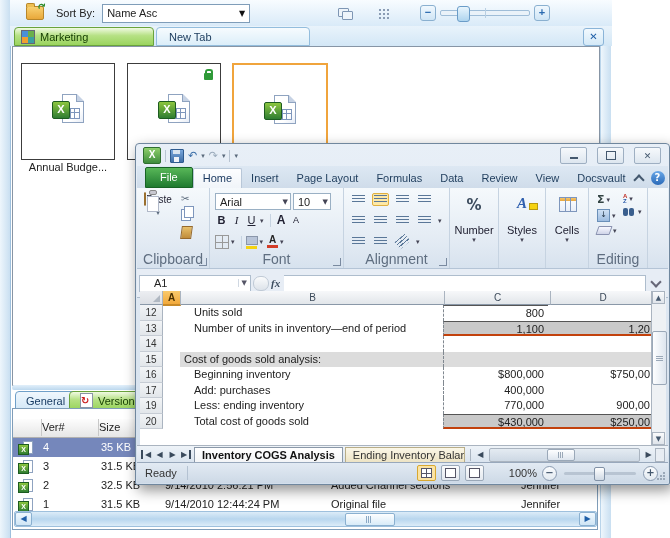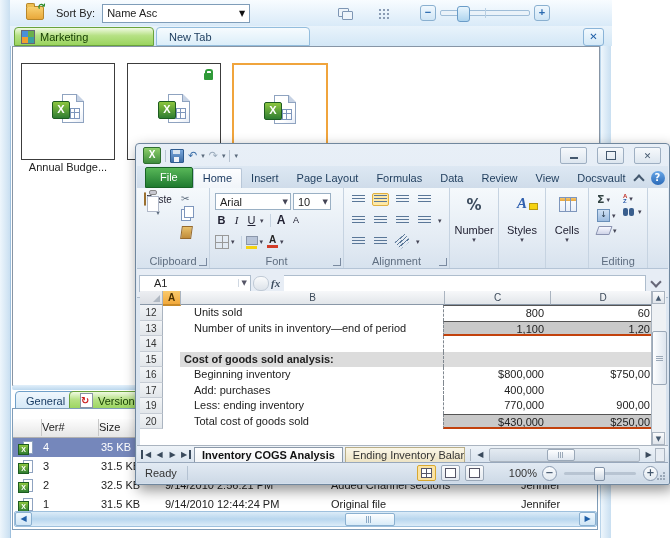--- a/index.html
+++ b/index.html
@@ -120,21 +120,21 @@
   .rtab{height:19px;line-height:19px;padding:0 9px;color:#1e3c5c;border-radius:2px 2px 0 0;white-space:nowrap;}
   .rtab.file{background:linear-gradient(#58b758,#1f7a30);color:#fff;border:1px solid #176325;padding:0 14px;}
   .rtab.active{background:linear-gradient(#fdfeff,#f0f4f9);border:1px solid #b8c7d8;border-bottom:none;color:#17365d;}
   .rticons{margin-left:auto;display:flex;align-items:center;gap:8px;padding:0 6px 3px 0;}
   .chev{width:6px;height:6px;border-left:2px solid #44586e;border-top:2px solid #44586e;transform:rotate(45deg);margin-top:4px;}
   .hlp{width:14px;height:14px;border-radius:50%;background:linear-gradient(#6aa8e8,#2a6ab8);color:#fff;font-weight:bold;
     font-size:10px;text-align:center;line-height:14px;}
   .xl-ribbon{position:absolute;left:1px;top:44px;right:1px;height:80px;display:flex;
     background:linear-gradient(#f5f9fc,#e2eaf3 70%,#d7e2ee);border-bottom:1px solid #b4c4d6;}
   .rgroup{position:relative;height:100%;border-right:1px solid #c6d3e1;flex-shrink:0;}
-  .glabel{position:absolute;bottom:1px;left:0;right:0;text-align:center;font-size:11px;color:#5f6e80;}
+  .glabel{position:absolute;bottom:1px;left:0;right:0;text-align:center;font-size:14px;color:#5f6e80;}
   .dlg{position:absolute;right:2px;bottom:2px;width:7px;height:7px;border-right:1px solid #7a8aa0;border-bottom:1px solid #7a8aa0;}
   .gp-clip{width:72px;} .gp-font{width:133px;} .gp-align{width:105px;} .gp-num{width:48px;}
   .gp-sty{width:46px;} .gp-cel{width:42px;} .gp-edit{width:58px;} .gp-fill{flex:1;border-right:none;}
   .paste{position:absolute;left:5px;top:5px;width:32px;text-align:center;color:#223;}
   .clip{width:17px;height:20px;margin:0 auto;position:relative;border:1px solid #9a6f2f;border-radius:2px;
     background:linear-gradient(#e8b96a,#c69045);}
   .clip::before{content:"";position:absolute;left:2px;top:3px;width:10px;height:14px;background:#fff;border:1px solid #b0b8c8;}
   .clip::after{content:"";position:absolute;left:4px;top:-3px;width:6px;height:3px;background:#c8c8d0;border:1px solid #888;border-radius:2px;}
   .pmini{font-size:10px;}
   .clipcol{position:absolute;left:44px;top:6px;display:flex;flex-direction:column;gap:5px;align-items:flex-start;}
@@ -194,21 +194,21 @@
   .chcell.corner{width:22px;position:relative;background:linear-gradient(#eceef2,#dcdfe4);}
   .chcell.corner::after{content:"";position:absolute;right:2px;bottom:2px;border-left:7px solid transparent;border-bottom:7px solid #b0b8c2;}
   .chcell.selcol{background:linear-gradient(#fbd old,#f2a93b);background:linear-gradient(#f9c96c,#f2a93b);
     border-bottom:2px solid #c88a28;color:#4a3000;font-weight:bold;}
   .grow{display:flex;height:15.5px;line-height:15.5px;}
   #grid-rows{position:absolute;left:0;top:14px;width:525px;}
   .rowhdr{width:22px;text-align:center;font-size:10px;color:#333;border-right:1px solid #aab4c0;border-bottom:1px solid #c6ccd4;
     background:linear-gradient(#f2f4f6,#e2e6ea);flex-shrink:0;}
   .cell{overflow:hidden;white-space:nowrap;flex-shrink:0;}
   .cell.cb{padding-left:14px;}
-  .cell.cb.bold{font-weight:bold;padding-left:4px;}
+  .cell.cb.bold{font-weight:normal;padding-left:4px;}
   .cell.cc{text-align:right;padding-right:4px;border-left:1px dashed #808890;}
   .cell.cd{text-align:right;padding-right:2px;}
   .cell.shaded{background:#c9c9c9;border-top:1px solid #555;border-bottom:2px solid #c2410c;}
   .cell.band{background:#dcdcdc;}
   .cell.topline{border-top:1px solid #555;}
   .vscroll{position:absolute;left:511px;top:0;width:14px;height:154px;background:#eef1f4;border-left:1px solid #aab4c0;}
   .vsbtn{position:absolute;left:0;width:13px;height:13px;text-align:center;line-height:13px;font-size:7px;color:#44586e;
     background:linear-gradient(#fafbfc,#dfe4ea);border:1px solid #aab4c0;box-sizing:border-box;}
   .vsthumb{position:absolute;left:0;top:40px;width:13px;height:52px;border:1px solid #9aa8b8;border-radius:2px;
     background:linear-gradient(90deg,#fdfeff,#dde5ee);}
@@ -628,21 +628,20 @@
           <div class="chcell" style="width: 263px;">B</div>
           <div class="chcell" style="width: 105px;">C</div>
           <div class="chcell" style="width: 104px;">D</div>
         </div>
       <div id="grid-rows">
           <div class="grow">
             <div class="rowhdr">12</div>
             <div class="cell" style="width: 17px;"></div>
             <div class="cell cb" style="width: 249px;">Units sold</div>
             <div class="cell cc topline" style="width: 100px;">800</div>
-            <div class="cell cd topline" style="width: 102px;">60</div>
           </div>
           <div class="grow">
             <div class="rowhdr">13</div>
             <div class="cell" style="width: 17px;"></div>
             <div class="cell cb" style="width: 249px;">Number of units in inventory—end of period</div>
             <div class="cell cc shaded" style="width: 100px;">1,100</div>
             <div class="cell cd shaded" style="width: 102px;">1,20</div>
           </div>
           <div class="grow">
             <div class="rowhdr">14</div>

